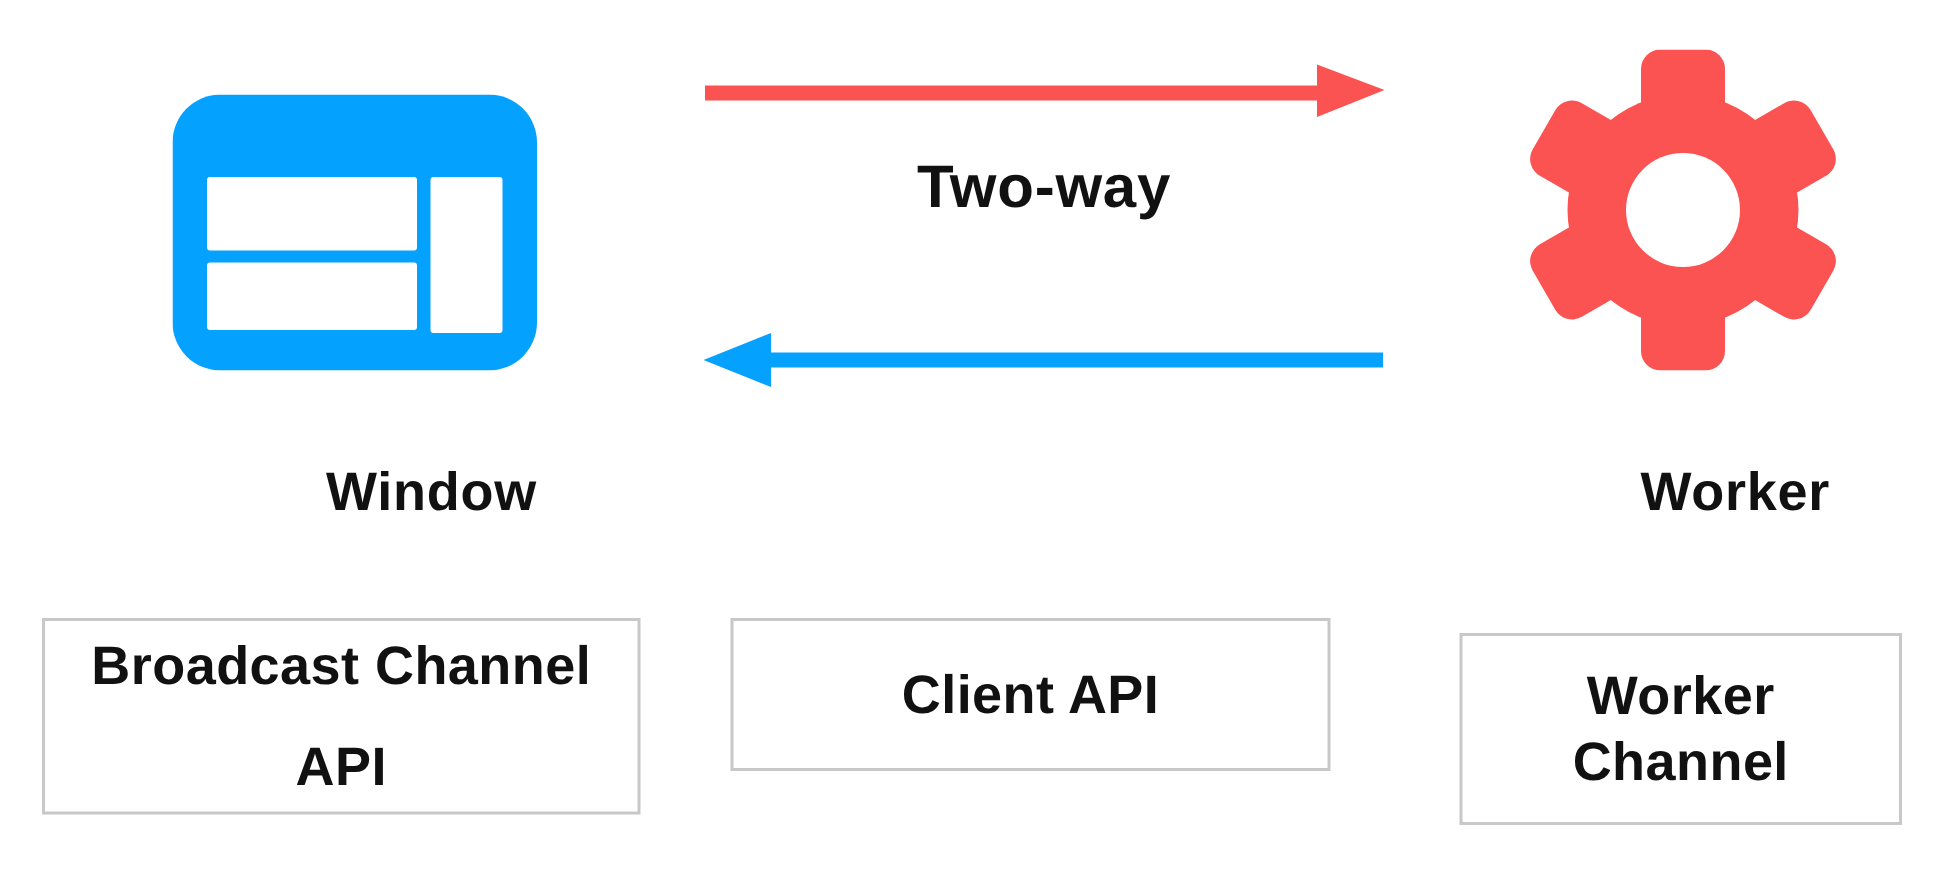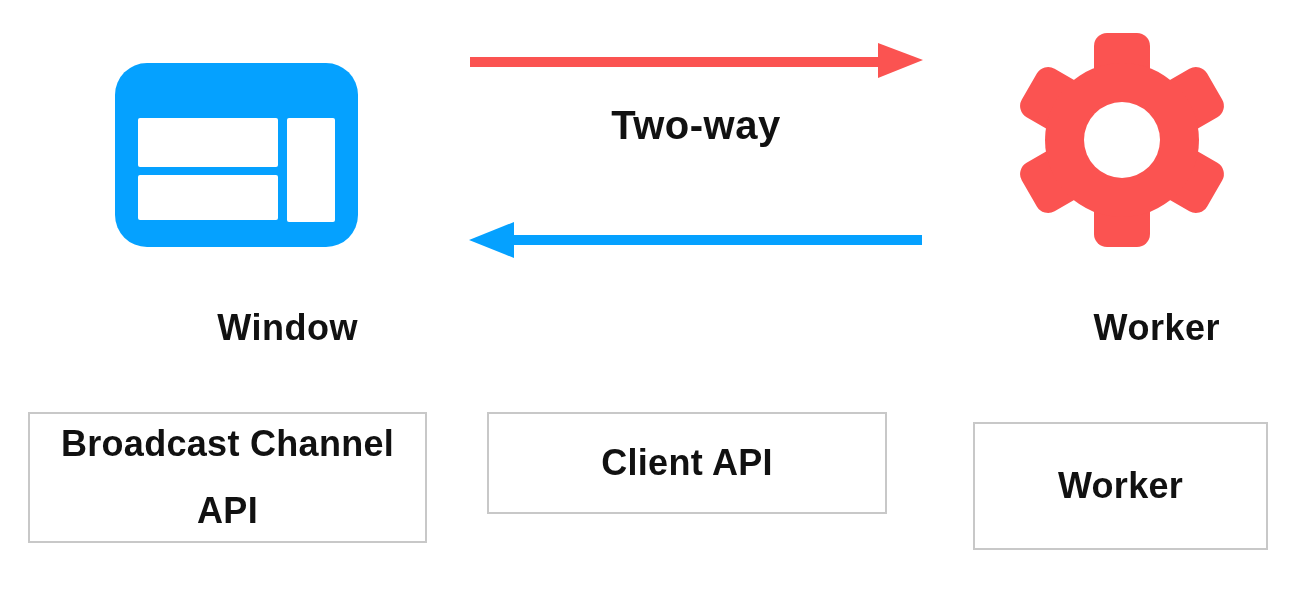--- a/index.html
+++ b/index.html
@@ -124,15 +124,16 @@
   <div class="api-box box-broadcast">
     <div class="box-line">Broadcast Channel</div>
     <div class="box-line">API</div>
   </div>
   <div class="api-box box-client">
     <div class="box-line">Client API</div>
 
   </div>
   <div class="api-box box-message">
     <div class="box-line">Worker</div>
+    <div class="box-line">Channel</div>
   </div>
 
 </div>
 
 </body></html>

